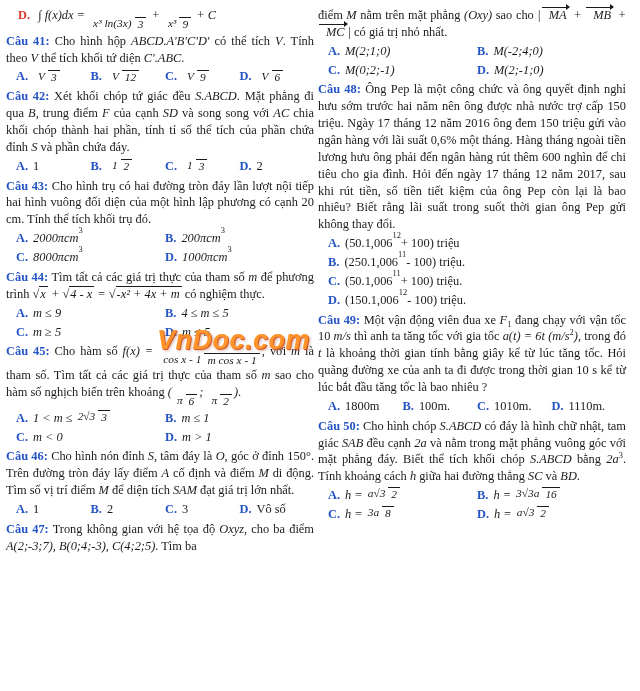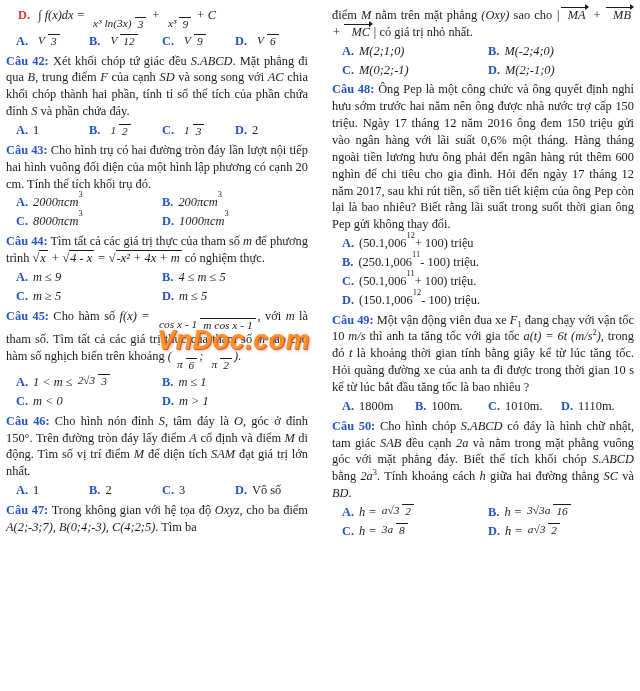--- a/index.html
+++ b/index.html
@@ -5,21 +5,21 @@
   :root{
     --blue:#2453c4; --red:#d93a2b; --orange:#ff8c1a; --ink:#1b1b1b;
   }
   html,body{margin:0;padding:0;background:#ffffff;}
   .page{
     position:relative; width:640px; height:691px; overflow:hidden;
     box-sizing:border-box; padding:7px 6px 0 6px;
     font-family:"Liberation Serif", serif; color:var(--ink);
     font-size:12.4px; line-height:1.36; background:#ffffff;
   }
-  .cols{display:flex; gap:24px;font-family:Liberation Serif, serif;}
+  .cols{display:flex; gap:4px;font-family:Liberation Serif, serif;}
   .col{width:308px;}
   .para{text-align:justify; margin:0 0 2px 0;}
   .para.optline{padding-left:12px;}
   .t{}
   .mi{font-style:italic;}
   .lbl{color:var(--blue); font-weight:700;}
   .optl{color:var(--blue); font-weight:700; margin-right:5px; white-space:nowrap;}
   .red{color:var(--red) !important;}
   sup.sp{font-size:0.68em; line-height:0;}
   sub.sb{font-size:0.68em; line-height:0;}
@@ -64,20 +64,21 @@
 <div class="page">
   <div class="cols">
     <div class="col" id="col-left">
         <div class="para optline"><span class="optl red">D.</span><span class="mi">  ∫ f(x)dx = </span><span class="frac">
             <span class="fn">x³ ln(3x)</span>
             <span class="fd">3</span>
           </span><span class="mi"> + </span><span class="frac">
             <span class="fn">x³</span>
             <span class="fd">9</span>
           </span><span class="mi"> + C</span></div>
+        <div class="para"><span class="lbl">Câu 41:</span><span class="t"> Cho hình hộp </span><span class="mi">ABCD.A'B'C'D'</span><span class="t"> có thể tích </span><span class="mi">V</span><span class="t">. Tính theo </span><span class="mi">V</span><span class="t"> thể tích khối tứ diện </span><span class="mi">C'.ABC</span><span class="t">.</span></div>
         <div class="opts per4">
           <div class="optrow">
             <div class="opt">
               <span class="optl">A.</span>
               <span class="optv">
                 <span class="frac">
                   <span class="fn">V</span>
                   <span class="fd">3</span>
                 </span>
               </span>

